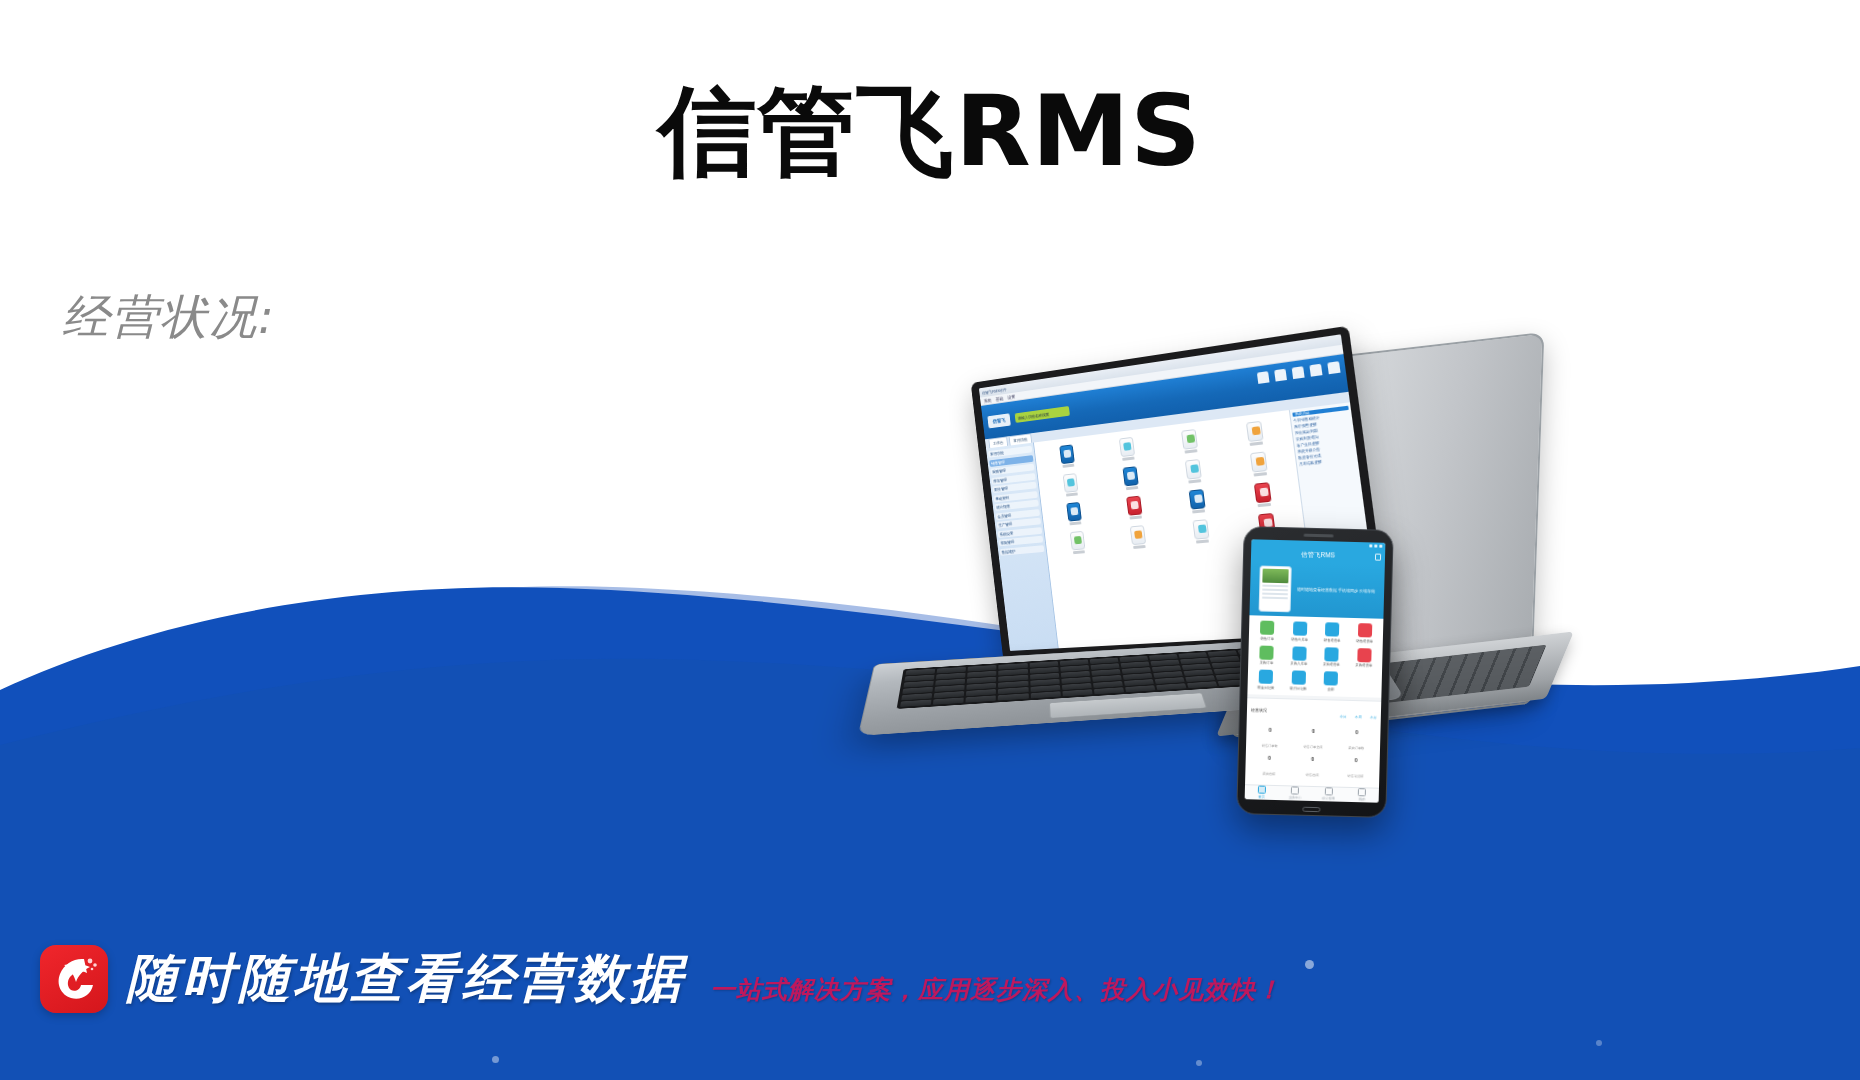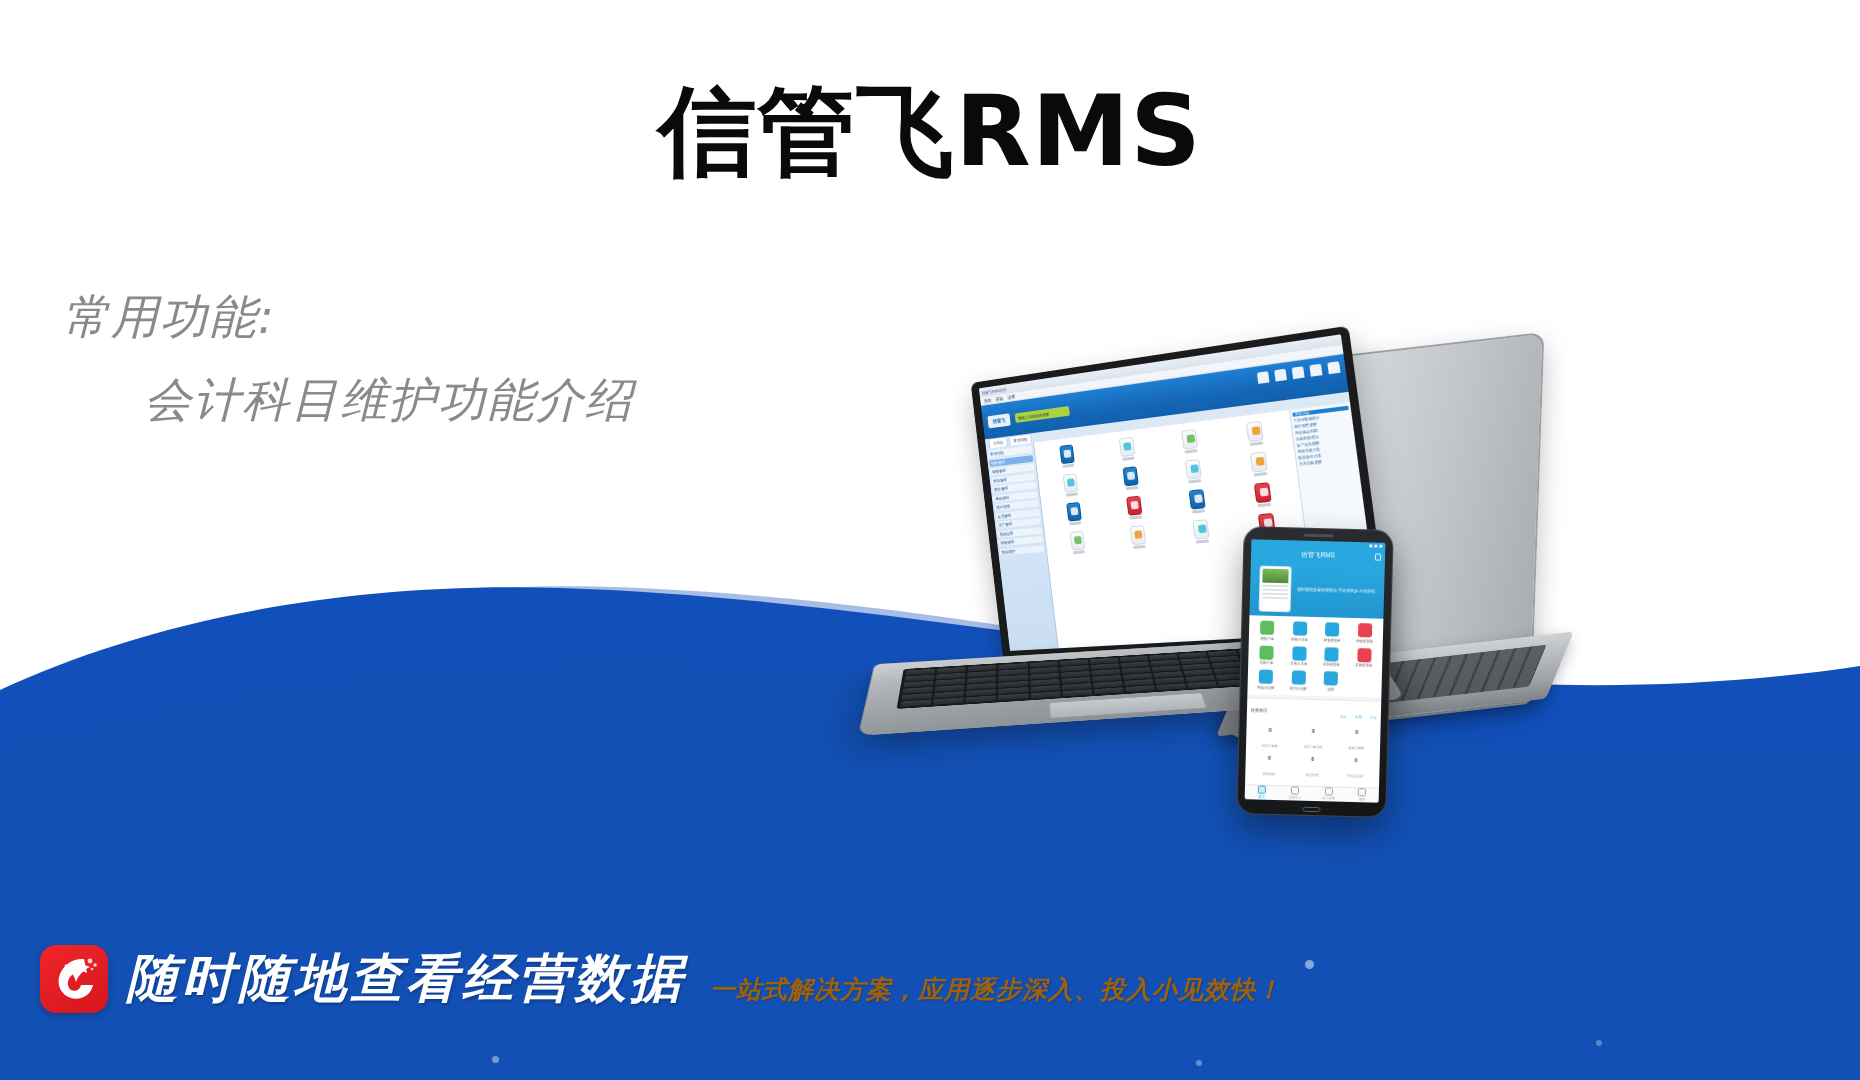--- a/index.html
+++ b/index.html
@@ -265,21 +265,21 @@
     flex:none;
   }
   .brand-logo svg { position:absolute; left:0; top:0; }
   .brand-text {
     color:#ffffff; font-size:52px; font-weight:bold; font-style:italic;
     letter-spacing:4px; text-shadow:1px 2px 3px rgba(0,0,0,.25);
     font-family:"DejaVu Sans","Liberation Sans",sans-serif;
     white-space:nowrap;
   }
   .brand-tag {
-    color:#a16207; font-size:25px; font-weight:bold; font-style:italic;
+    color:#be185d; font-size:25px; font-weight:bold; font-style:italic;
     letter-spacing:1px; margin-left:6px; margin-top:20px;
     text-shadow:1px 1px 2px rgba(0,0,0,.2);
     font-family:"DejaVu Sans","Liberation Sans",sans-serif;
     white-space:nowrap;
   }
   .dot { position:absolute; border-radius:50%; background:rgba(255,255,255,.5); }
   .dot.d1 { left:1305px; top:960px; width:9px; height:9px; }
   .dot.d2 { left:492px; top:1056px; width:7px; height:7px; background:rgba(255,255,255,.42); }
   .dot.d3 { left:1196px; top:1060px; width:6px; height:6px; background:rgba(255,255,255,.35); }
   .dot.d4 { left:1596px; top:1040px; width:6px; height:6px; background:rgba(255,255,255,.3); }
@@ -293,22 +293,21 @@
     <svg class="wave-svg" width="1860" height="1080" viewBox="0 0 1860 1080">
       <path d="M0,700 C180,640 360,575 640,588 C940,602 1180,660 1420,690 C1560,708 1700,716 1860,700 L1860,1080 L0,1080 Z" fill="#8aa7dd" opacity="0.75"></path>
       <path d="M0,690 C140,625 330,581 560,588 C820,596 1090,648 1340,672 C1540,691 1700,690 1860,666 L1860,1080 L0,1080 Z" fill="#1150bb"></path>
       <path d="M0,745 C220,690 430,651 700,660 C1000,670 1230,714 1470,740 C1610,755 1740,758 1860,748 L1860,1080 L0,1080 Z" fill="#1250b5"></path>
     </svg>
   </div>
 
   <div class="title">信管飞RMS</div>
 
   <div class="subtitle-block">
-    <div class="sub-line1">常用功能:</div>
-    <div class="sub-line2">会计科目维护功能介绍</div>
+    <div class="sub-line1">经营状况:</div>
   </div>
 
   <div class="devices">
 
     <div class="laptop-back"></div>
     <div class="laptop-back-base"></div>
     <div class="laptop-back-keys"></div>
 
     <div class="laptop">
       <div class="lid">

